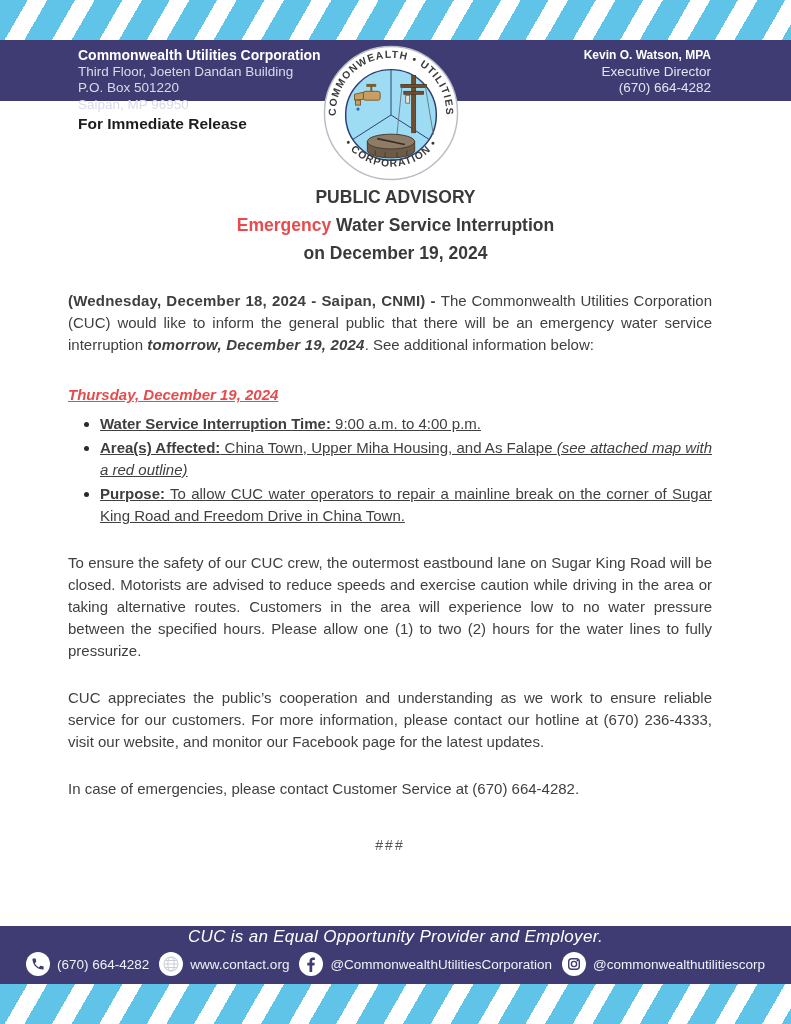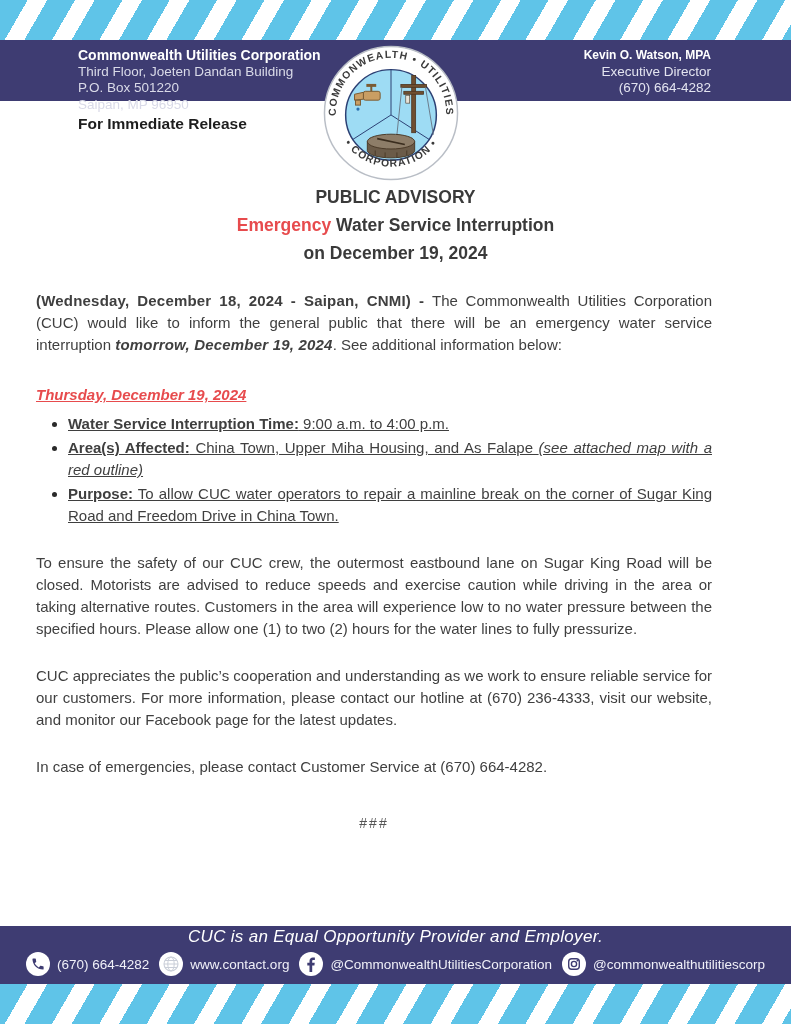--- a/index.html
+++ b/index.html
@@ -37,21 +37,21 @@
   }
   .release{
     margin:14px 0 0 78px;font-weight:bold;font-size:15.5px;color:#1d1d1d;
   }
   .title-block{
     margin-top:50px;text-align:center;font-weight:bold;font-size:17.5px;
     line-height:28px;color:#3a3a3a;
   }
   .title-block .em{color:var(--red);}
   .content{
-    padding:0 79px 0 36px;font-size:15px;line-height:22px;text-align:justify;
+    padding:0 79px 0 68px;font-size:15px;line-height:22px;text-align:justify;
   }
   .p1{margin-top:23px;}
   .p1 b{letter-spacing:.2px;}
   .sec-heading{
     margin-top:28px;color:var(--red);font-weight:bold;font-style:italic;
     text-decoration:underline;font-size:15px;text-align:left;
   }
   ul.bullets{margin-top:7px;padding-left:32px;}
   ul.bullets li{margin-bottom:2px;text-decoration:underline;}
   ul.bullets li::marker{color:#2a2a2a;}

